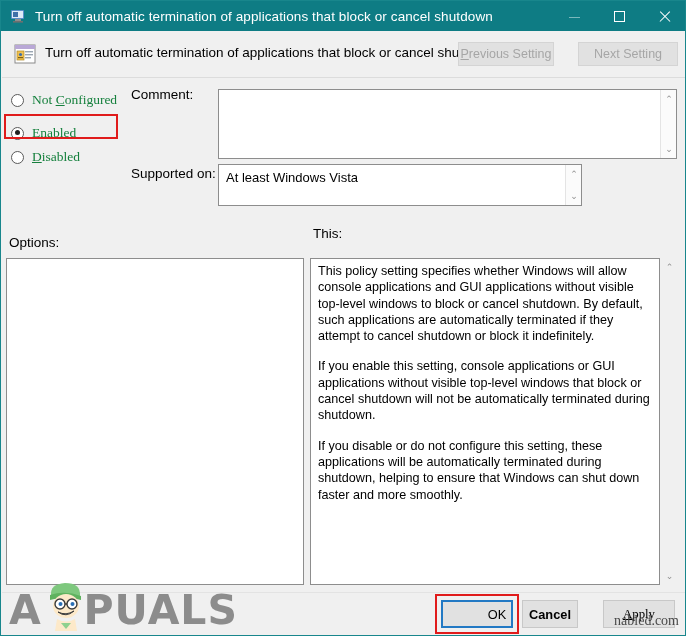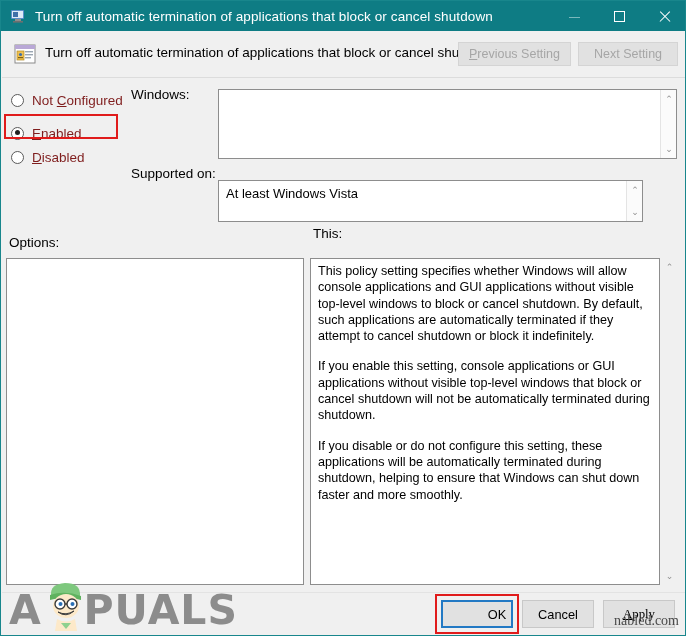--- a/index.html
+++ b/index.html
@@ -107,21 +107,21 @@
     background: #e1e1e1;
     border: 1px solid #d4d4d4;
     color: #a6a6a6;
     font-size: 12.5px;
     display: flex;
     align-items: center;
     justify-content: center;
     box-sizing: border-box;
     cursor: default;
   }
-  #nav-prev { left: 456px; width: 113px; }
+  #nav-prev { left: 456px; width: 96px; }
   #nav-next { left: 576px; width: 100px; }
   .uline { text-decoration: underline; }
 
   
   .radio-row {
     position: absolute;
     left: 10px;
     display: flex;
     align-items: center;
     height: 20px;
@@ -141,23 +141,24 @@
   .radio-circle.checked:after {
     content: "";
     position: absolute;
     left: 2.6px; top: 2.6px;
     width: 5.4px; height: 5.4px;
     border-radius: 50%;
     background: #1f1f1f;
   }
   .radio-label {
     font-size: 13.5px;
-    color: #7f1d1d;
+    color: #15803d;
     margin-left: 8px;
     white-space: nowrap;
+    font-family: Liberation Serif, serif;
   }
   #hl-enabled {
     position: absolute;
     left: 3px; top: 113px;
     width: 114px; height: 25px;
     border: 2px solid #e01b1b;
     box-sizing: border-box;
     background: transparent;
   }
 
@@ -175,22 +176,22 @@
     position: absolute;
     background: #ffffff;
     border: 1px solid #8d8d8d;
     box-sizing: border-box;
   }
   #box-comment {
     left: 217px; top: 88px;
     width: 459px; height: 70px;
   }
   #box-supported {
-    left: 217px; top: 179px;
-    width: 425px; height: 42px;
+    left: 217px; top: 163px;
+    width: 364px; height: 42px;
   }
   .tb-text {
     position: absolute;
     left: 7px; top: 5px;
     font-size: 13px;
     color: #000000;
     white-space: nowrap;
   }
   .vscroll {
     position: absolute;
@@ -269,21 +270,21 @@
     display: flex;
     align-items: center;
     justify-content: center;
     cursor: default;
   }
   #btn-ok {
     left: 440px; width: 72px;
     border: 2px solid #2279c4;
     padding-left: 40px;
   }
-  #btn-cancel { left: 521px; width: 72px; }
+  #btn-cancel { left: 521px; width: 56px; font-weight: bold; }
   #btn-apply  { left: 602px; width: 72px; font-family: Liberation Serif, serif; }
   #hl-ok {
     position: absolute;
     left: 434px; top: 593px;
     width: 84px; height: 40px;
     border: 2px solid #e01b1b;
     box-sizing: border-box;
   }
 
   
@@ -368,21 +369,21 @@
   <div class="radio-row" id="radio-enabled">
     <div class="radio-circle checked"></div>
     <div class="radio-label"><span class="uline">E</span>nabled</div>
   </div>
   <div class="radio-row" id="radio-disabled">
     <div class="radio-circle"></div>
     <div class="radio-label"><span class="uline">D</span>isabled</div>
   </div>
   <div id="hl-enabled"></div>
 
-  <div class="field-label" id="label-comment">Windows:</div>
+  <div class="field-label" id="label-comment">Comment:</div>
   <div class="textbox" id="box-comment">
     <div class="tb-text"></div>
     <div class="vscroll">
       <div class="sb-arrow sb-up">⌃</div>
       <div class="sb-arrow sb-down">⌄</div>
     </div>
   </div>
 
   <div class="field-label" id="label-supported">Supported on:</div>
   <div class="textbox" id="box-supported">

